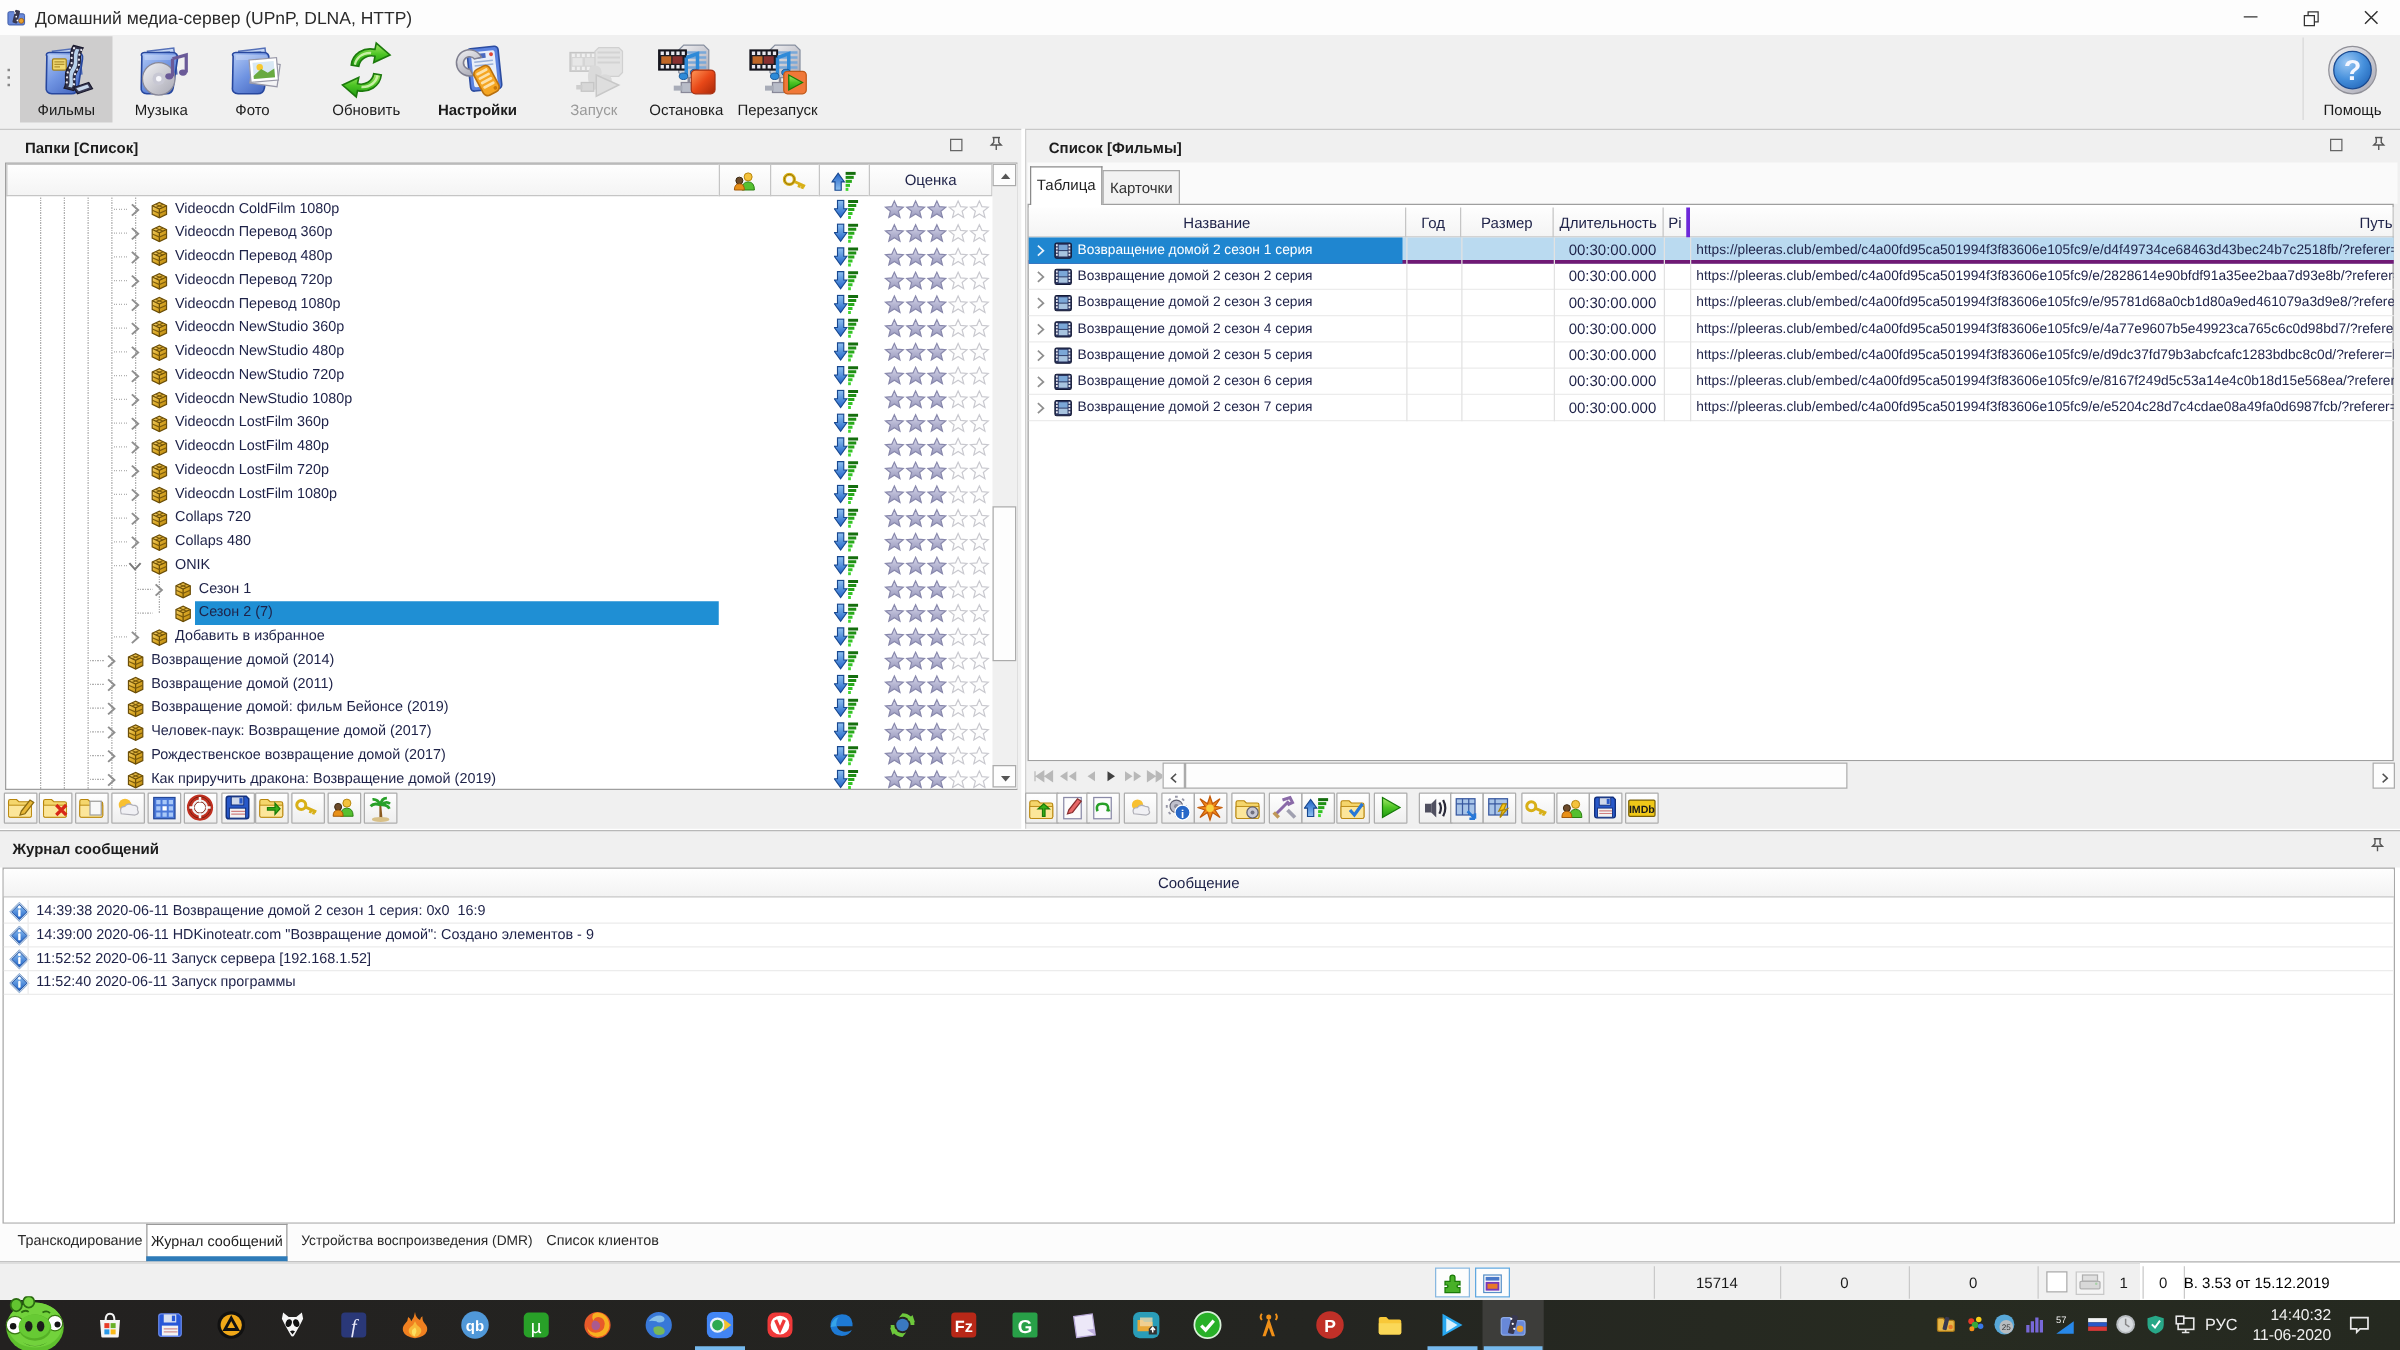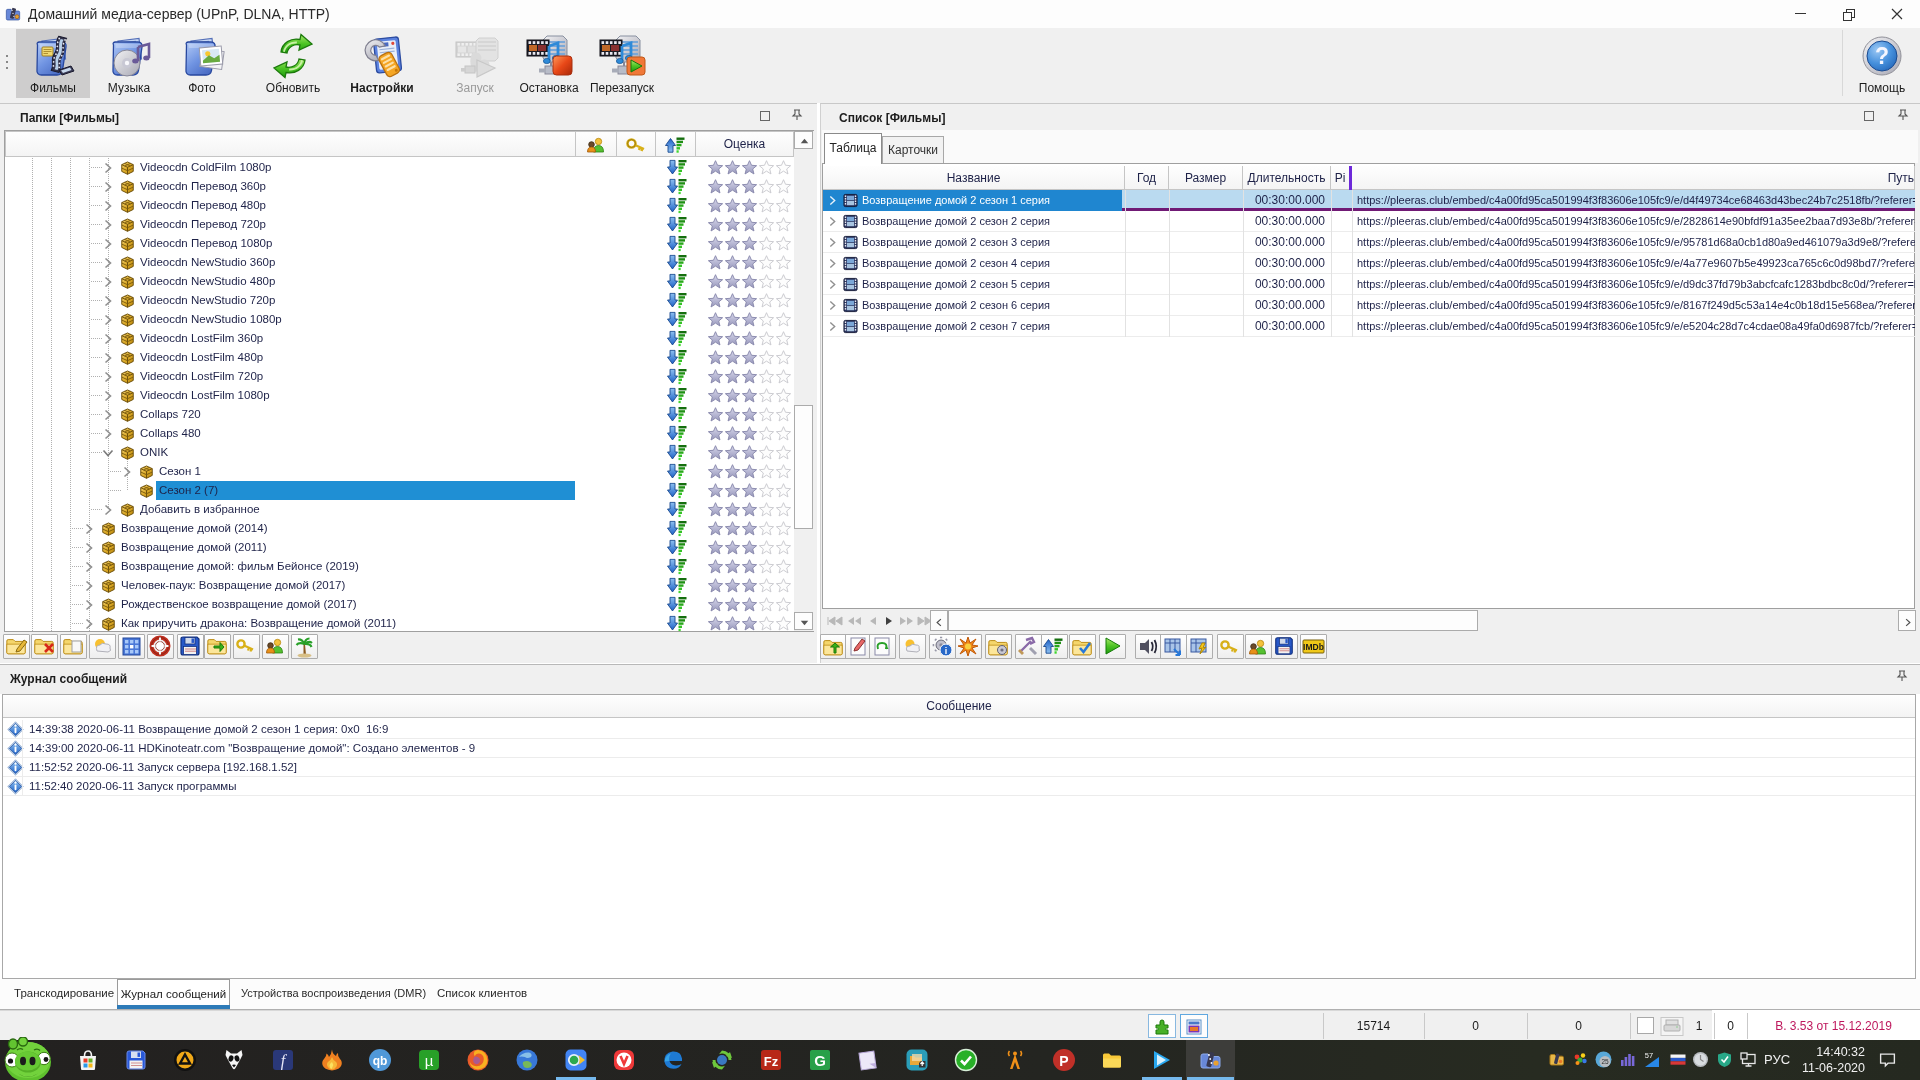--- a/index.html
+++ b/index.html
@@ -357,21 +357,21 @@
 <div class="a" style="left:1842px;top:30px;width:1px;height:66px;background:#d8d8d8"></div>
 <div class="tbtn" style="left:1844px;width:76px">
 <svg width="44" height="44" viewBox="0 0 44 44" style="left:16px;top:5px">
 <circle cx="22" cy="22" r="19" fill="url(#silv)" stroke="#909098"></circle>
 <circle cx="22" cy="22" r="15" fill="url(#help)" stroke="#1a4a90"></circle>
 <text x="22" y="30" font-size="23" font-weight="bold" fill="#f4f6ff" text-anchor="middle" font-family="Liberation Sans">?</text>
 </svg>
     <div class="lbl">Помощь</div>
   </div>
 <div class="a" style="left:0;top:103px;width:817px;height:560px;background:#f0f0f0;border-top:1px solid #c8c8c8">
-<div class="a" style="left:20px;top:7px;font-weight:bold;color:#1c1c1c">Папки [Фильмы]</div>
+<div class="a" style="left:20px;top:7px;font-weight:bold;color:#1c1c1c">Папки [Список]</div>
 <div class="a" style="left:760px;top:7px;width:10px;height:10px;border:1px solid #666"></div>
 <svg class="a" style="left:791px;top:5px" width="12" height="12" viewBox="0 0 12 12">
       <use href="#pin"></use>
     </svg>
 </div>
 <div class="a" style="left:4px;top:130px;width:810px;height:502px;background:#fff;border:1px solid #9f9f9f"></div>
 <div class="hdrcell" style="left:5px;width:570px"></div>
 <div class="hdrcell" style="left:575px;width:41px"><svg style="margin:5px 0 0 10px" width="20" height="16" viewBox="0 0 20 16">
       <use href="#persons"></use>
     </svg></div>
@@ -1068,21 +1068,21 @@
     </svg>
   </div>
 <div class="trow" style="top:614px">
     <div class="a" style="left:72px;top:9px;width:12px;height:1px;background-image:repeating-linear-gradient(90deg,#b0b0b0 0 1px,transparent 1px 2px)"></div>
     <svg class="a" style="left:85px;top:4px" width="8" height="12" viewBox="0 0 8 12">
       <use href="#chevr"></use>
     </svg>
     <svg class="a" style="left:100px;top:1px" width="17" height="17" viewBox="0 0 16 16">
       <use href="#goldbox"></use>
     </svg>
-    <div class="titext" style="left:121px;color:#1e2248">Как приручить дракона: Возвращение домой (2011)</div>
+    <div class="titext" style="left:121px;color:#1e2248">Как приручить дракона: Возвращение домой (2019)</div>
     <svg class="a" style="left:667px;top:1px" width="20" height="17" viewBox="0 0 20 16">
       <use href="#abdn"></use>
     </svg>
     <svg class="star" style="left:707px" width="17" height="17" viewBox="0 0 16 16">
       <use href="#starF"></use>
     </svg>
     <svg class="star" style="left:724px" width="17" height="17" viewBox="0 0 16 16">
       <use href="#starF"></use>
     </svg>
     <svg class="star" style="left:741px" width="17" height="17" viewBox="0 0 16 16">
@@ -1478,21 +1478,21 @@
 <div class="a" style="left:1527px;top:8px;width:103px;text-align:center;color:#1a1a1a">0</div>
 <div class="a" style="left:1637px;top:6px;width:17px;height:17px;background:#fff;border:1px solid #a8a8a8"></div>
 <svg class="a" style="left:1660px;top:6px" width="24" height="19" viewBox="0 0 24 19">
       <rect x="1" y="0.5" width="22" height="18" fill="#f4f4f4" stroke="#c8c8c8"></rect>
       <rect x="6" y="3" width="12" height="5" fill="#e0e0e0" stroke="#b0b0b0"></rect>
       <rect x="4" y="8" width="16" height="6" rx="1" fill="#d8d8d8" stroke="#b0b0b0"></rect>
       <circle cx="17" cy="10" r="1" fill="#a8d0a8"></circle>
     </svg>
 <div class="a" style="left:1690px;top:8px;width:18px;text-align:center;color:#1a1a1a">1</div>
 <div class="a" style="left:1714px;top:8px;width:33px;text-align:center;color:#1a1a1a">0</div>
-<div class="a" style="left:1747px;top:8px;width:173px;text-align:center;color:#be185d">В. 3.53 от 15.12.2019</div>
+<div class="a" style="left:1747px;top:8px;width:173px;color:#000000">В. 3.53 от 15.12.2019</div>
 </div>
 <div class="a" style="left:0;top:1040px;width:1920px;height:40px;background:linear-gradient(90deg,#232120 0%,#242521 55%,#272b21 80%,#252920 100%);z-index:5"></div>
 <svg class="a" style="left:3px;top:1037px;z-index:6" width="50" height="43" viewBox="0 0 50 43">
 <ellipse cx="25" cy="25" rx="23" ry="20" fill="#5fc02e"></ellipse>
 <ellipse cx="25" cy="23" rx="22" ry="18" fill="#72d23c"></ellipse>
 <ellipse cx="10" cy="7" rx="4.5" ry="5" fill="#62c430" stroke="#2a6a10" stroke-width="1.4"></ellipse>
 <ellipse cx="20" cy="4.5" rx="4.5" ry="4.5" fill="#72d23c" stroke="#2a6a10" stroke-width="1.4"></ellipse>
 <path d="M14 13 Q17 10.5 20 12.5" stroke="#2a6a10" stroke-width="1.4" fill="none"></path>
 <path d="M31 13 Q34.5 11 37 13.5" stroke="#2a6a10" stroke-width="1.4" fill="none"></path>
 <circle cx="9" cy="23" r="7" fill="#fff" stroke="#3a7a14" stroke-width="1"></circle>

